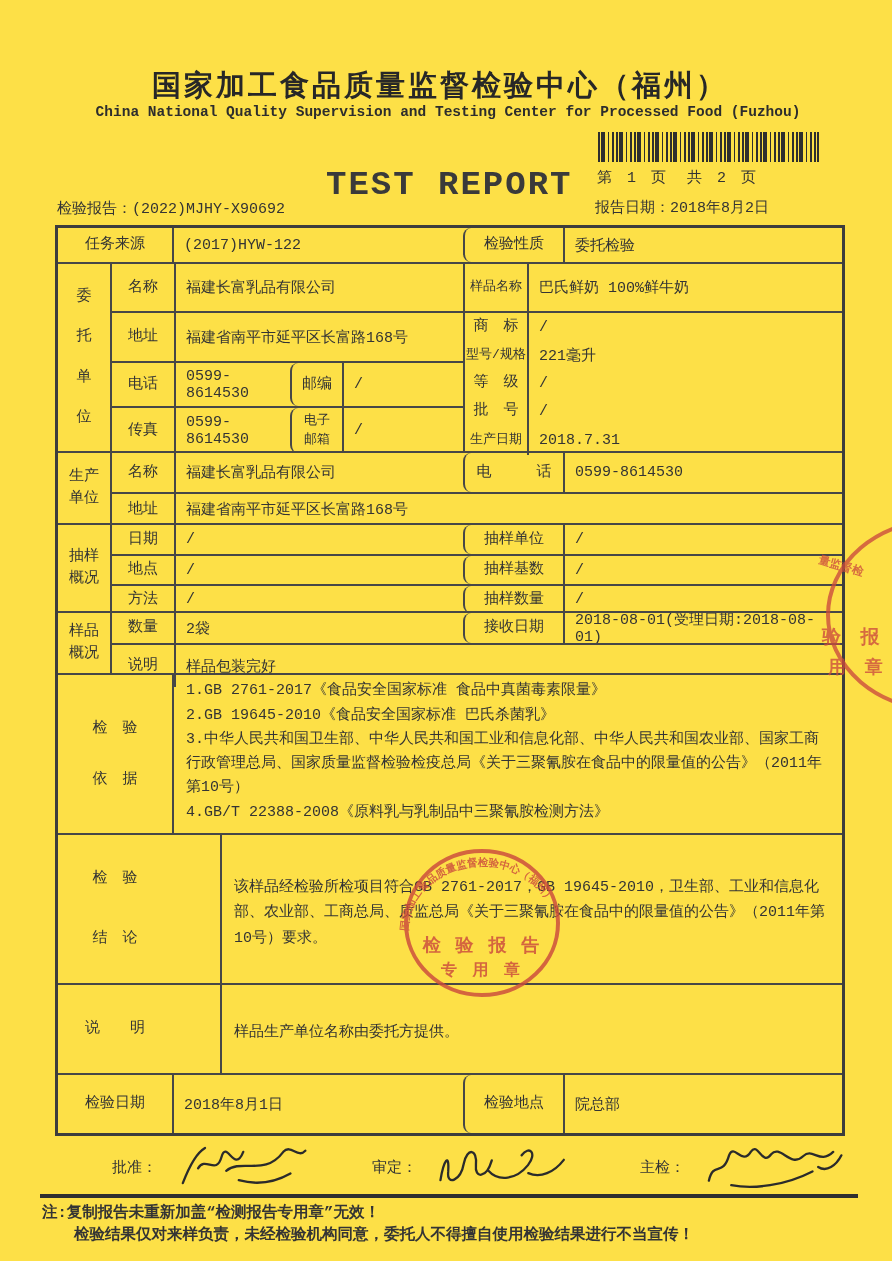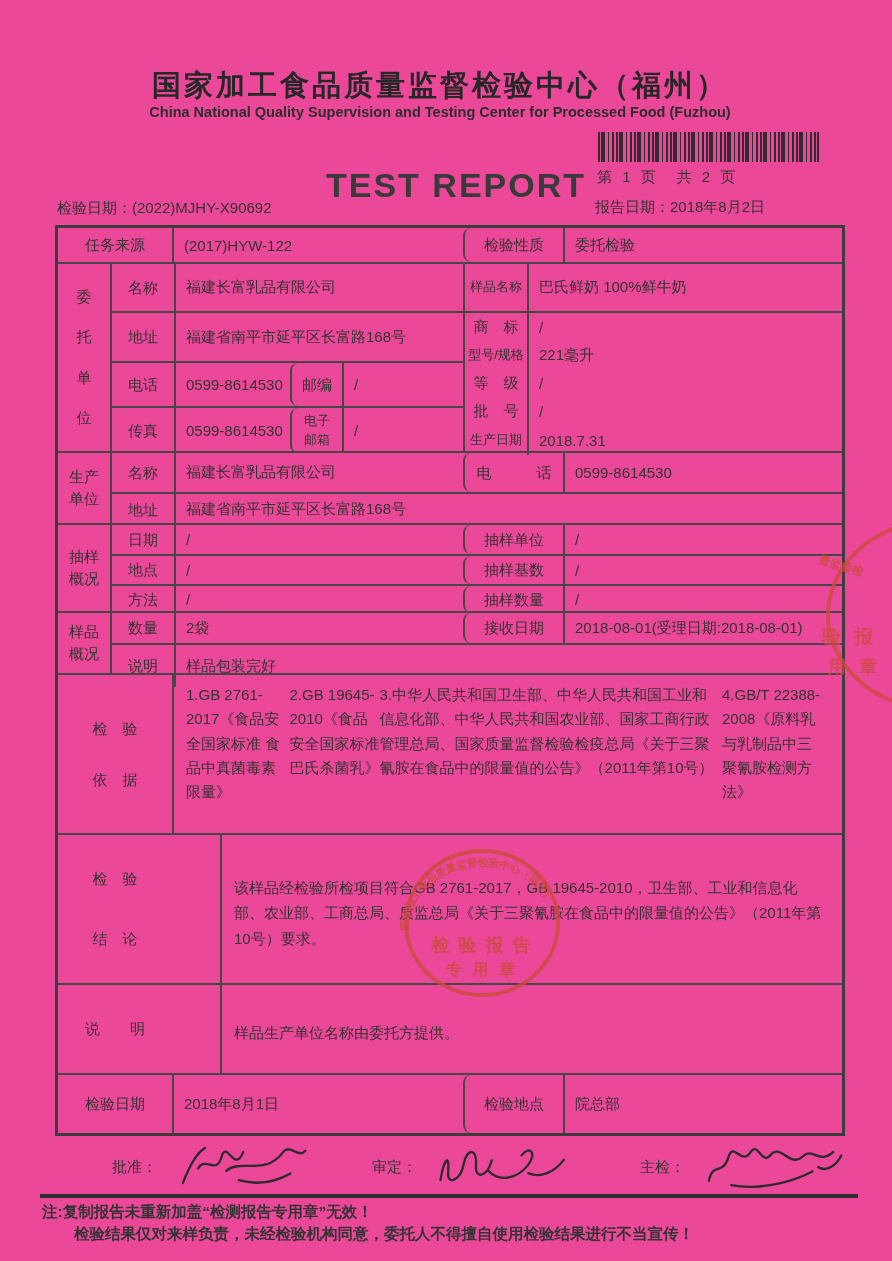--- a/index.html
+++ b/index.html
@@ -5,30 +5,30 @@
   :root{
     --ln:#474747;
     --ink:#343434;
     --red:#cc4b3d;
   }
   html,body{margin:0;padding:0;background:#e8e8e8;}
   .page{
     position:relative;
     width:892px;height:1261px;
     margin:0 auto;
-    background:#ec4899;
+    background:#fde047;
     overflow:hidden;
-    font-family:Liberation Sans, sans-serif;
+    font-family:Liberation Mono, monospace;
     color:var(--ink);
     font-size:15px;
   }
   
   .org-cn{position:absolute;top:66px;left:0;width:880px;text-align:center;
     font-size:29px;font-weight:700;letter-spacing:3px;color:#272727;}
-  .org-en{position:absolute;top:104px;left:0;width:880px;text-align:center;
+  .org-en{position:absolute;top:104px;left:8px;width:880px;text-align:center;
     font-size:14.5px;font-weight:700;color:#2d2d2d;}
   .title-cn{position:absolute;top:124px;left:302px;width:280px;
     font-size:38px;font-weight:700;letter-spacing:24px;color:#2a2a2a;white-space:nowrap;}
   .title-en{position:absolute;top:166px;left:326px;font-size:34px;font-weight:700;
     letter-spacing:2px;color:#3a3a3a;white-space:nowrap;}
   .barcode{position:absolute;top:132px;left:598px;width:221px;height:30px;
     background:repeating-linear-gradient(90deg,
       #2e2e2e 0 2px,transparent 2px 3px,
       #2e2e2e 3px 7px,transparent 7px 10px,
       #2e2e2e 10px 11px,transparent 11px 14px,
@@ -53,42 +53,42 @@
   .w116{width:116px;flex-shrink:0;}
   .w291{width:291px;flex-shrink:0;}
   .w353{width:353px;flex-shrink:0;}
   .fx{flex:1;min-width:0;}
   .subcol{display:flex;flex-direction:column;}
   .srow{display:flex;flex-direction:row;flex-shrink:0;}
   .vlab{line-height:2.7;}
   .tall-lab{line-height:3.4;}
   .sm{font-size:13px;}
   .para{display:flex;align-items:center;padding:14px 16px 6px 12px;line-height:1.7;margin-left:48px;}
-  .list{display:flex;flex-direction:row;justify-content:flex-end;padding:8px 16px 8px 12px;line-height:1.62;}
+  .list{display:flex;flex-direction:column;justify-content:flex-end;padding:8px 16px 8px 12px;line-height:1.62;}
   
   .sig{position:absolute;top:1158px;font-size:15px;}
   .sigsvg{position:absolute;top:1140px;}
   .rule{position:absolute;top:1194px;left:40px;width:818px;height:4px;background:#2f2f2f;}
   .note1{position:absolute;top:1202px;left:42px;font-size:15.5px;font-weight:700;}
   .note2{position:absolute;top:1224px;left:74px;font-size:15.5px;font-weight:700;}
   
   .stamp-main{position:absolute;left:395px;top:845px;opacity:.82;}
   .stamp-edge{position:absolute;left:798px;top:515px;opacity:.78;}
 </style>
 </head>
 <body>
 
 <div class="page">
 
   <div class="org-cn">国家加工食品质量监督检验中心（福州）</div>
   <div class="org-en">China National Quality Supervision and Testing Center for Processed Food (Fuzhou)</div>
   <div class="title-en">TEST REPORT</div>
   <div class="barcode"></div>
   <div class="page-info">第 1 页　共 2 页</div>
-  <div class="rpt-no"><span>检验日期：</span><span>(2022)MJHY-X90692</span></div>
+  <div class="rpt-no"><span>检验报告：</span><span>(2022)MJHY-X90692</span></div>
   <div class="rpt-date"><span>报告日期：</span><span>2018年8月2日</span></div>
 
   <div class="tbl">
 
     <div class="row" style="height:34px">
       <div class="cell lab w114">任务来源</div>
       <div class="cell val w291 bl">(2017)HYW-122</div>
       <div class="cell lab w100 bl">检验性质</div>
       <div class="cell val fx bl">委托检验</div>
     </div>

